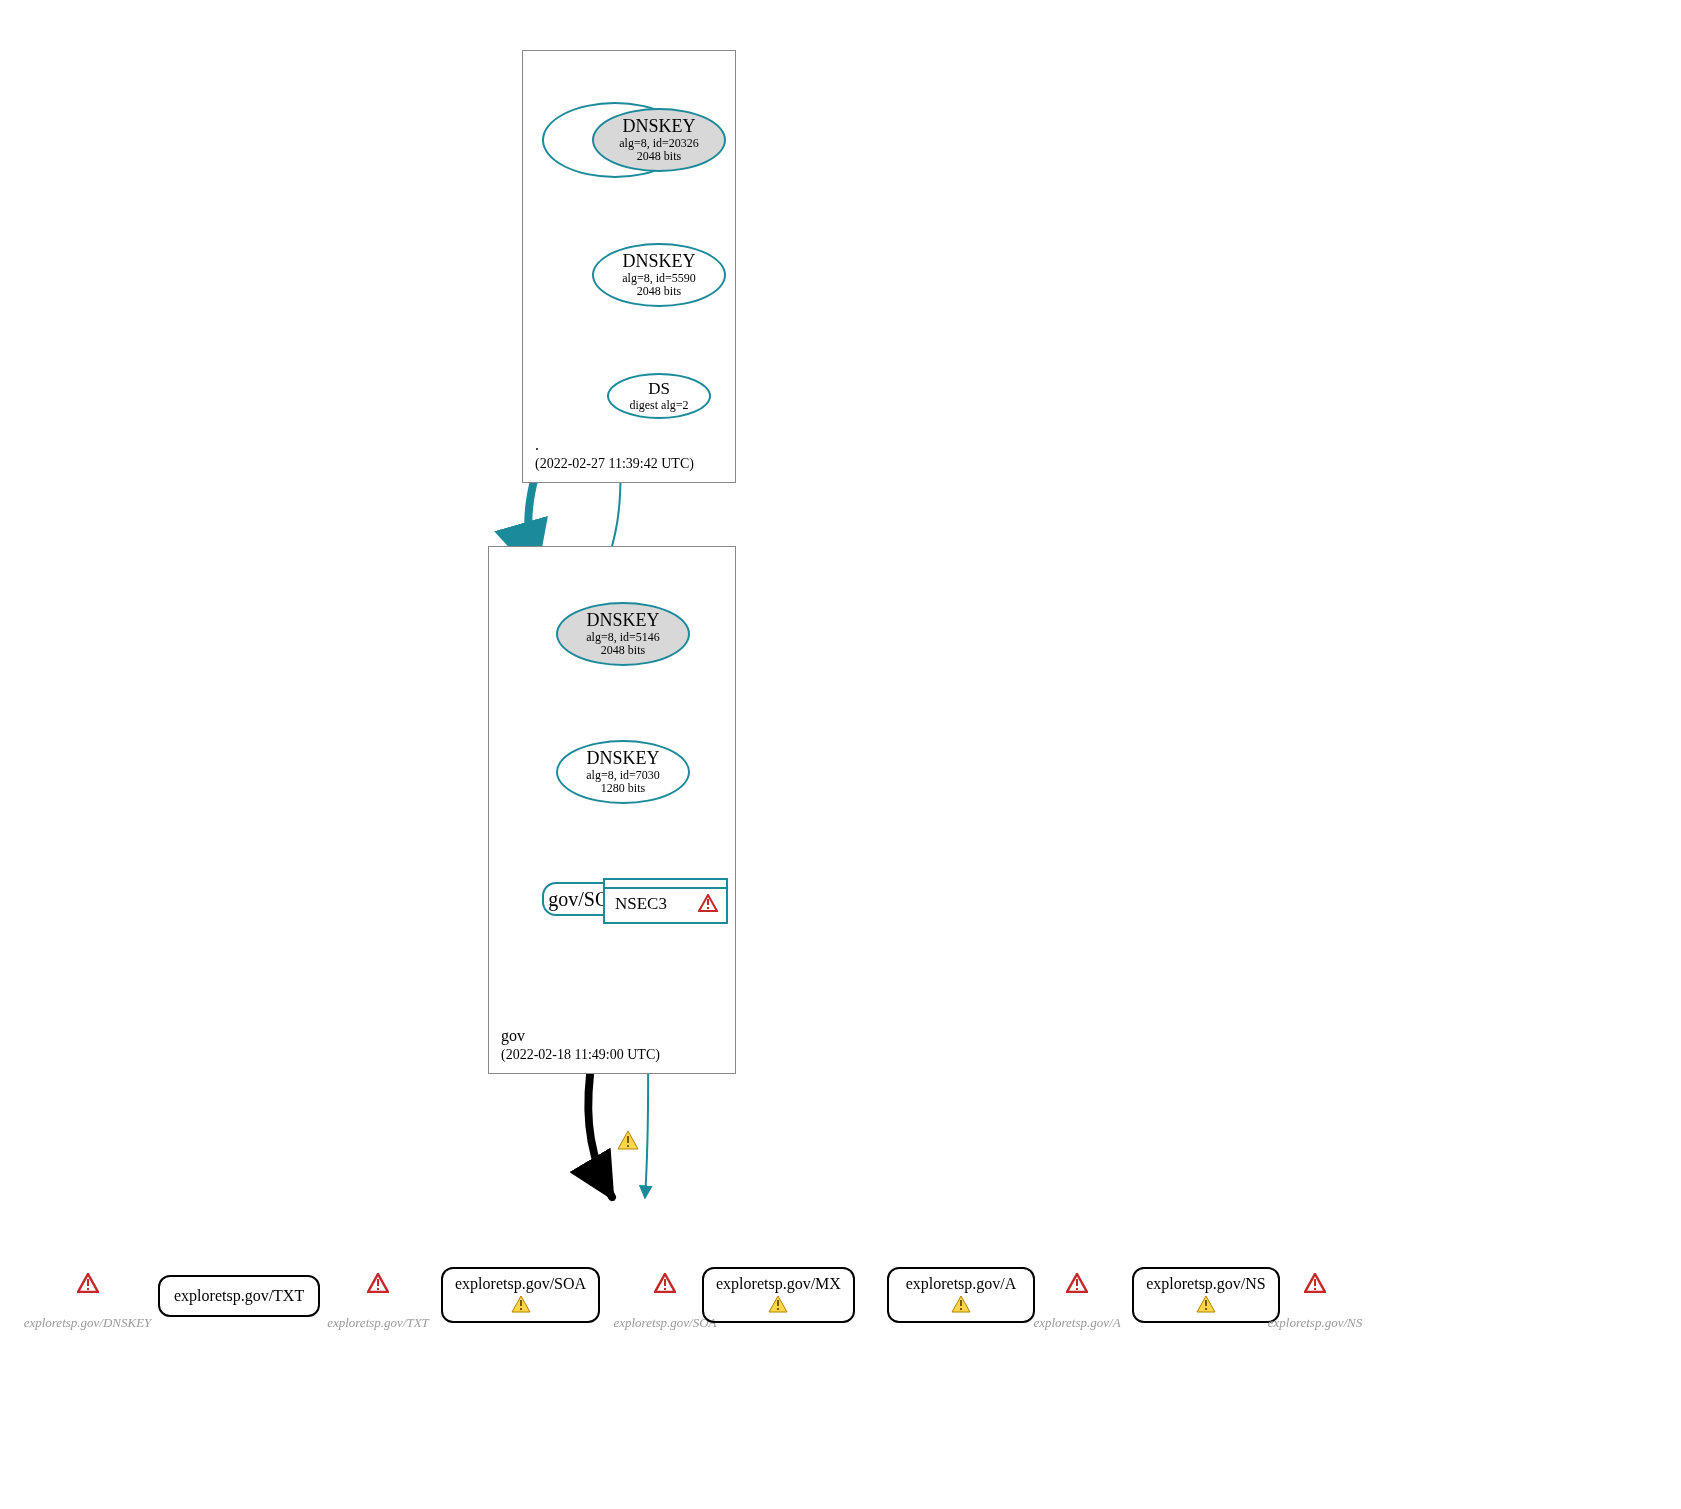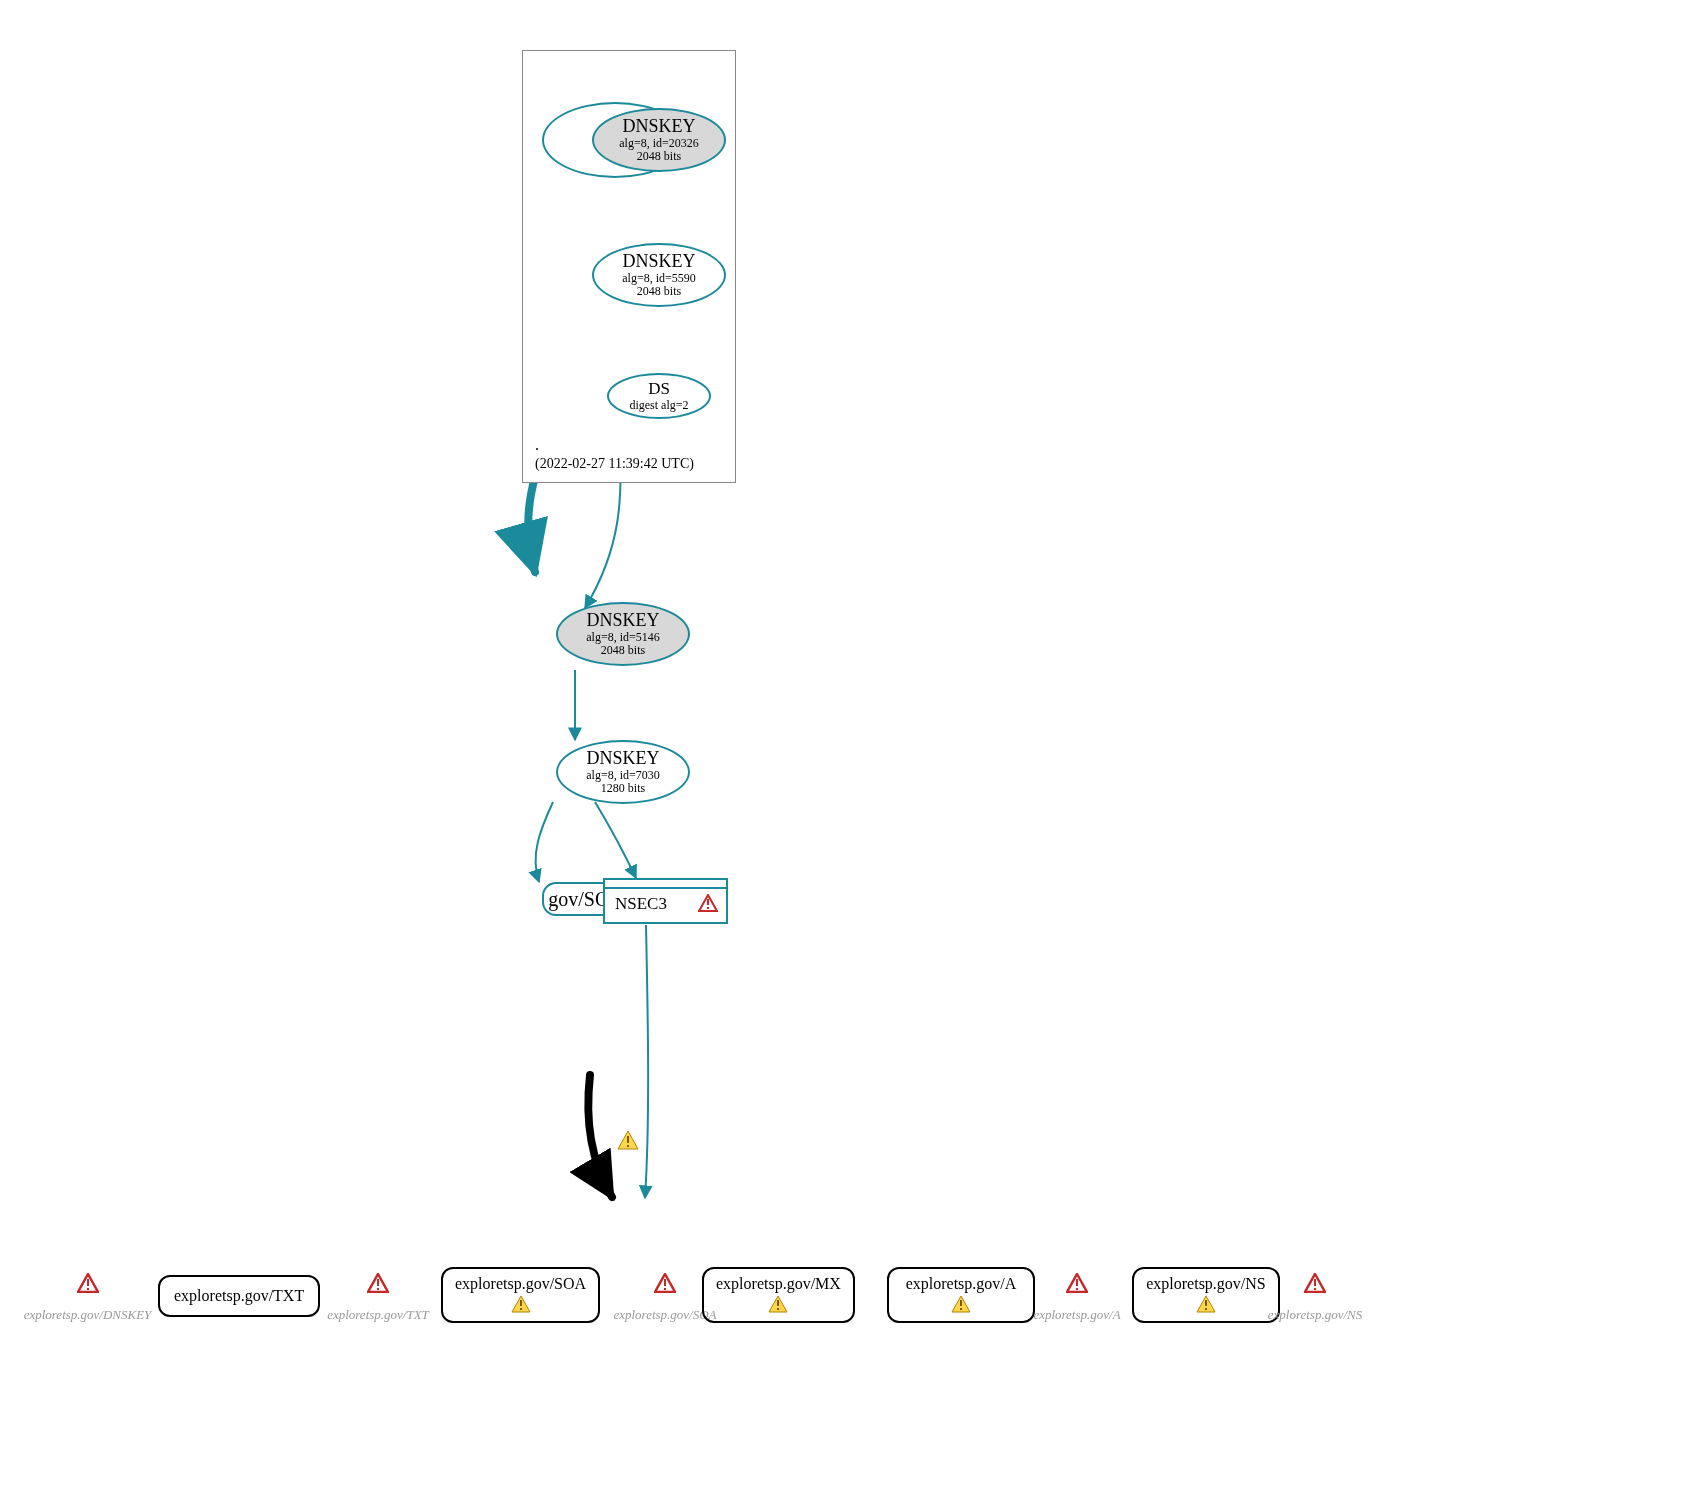--- a/index.html
+++ b/index.html
@@ -105,21 +105,21 @@
     padding:6px 12px 4px;
     display:inline-block;
     min-width:120px;
     font-size:16px;
   }
   .leaf .box .name { display:block; }
   .leaf .box .warn { margin-top:2px; }
   .leaf .gray-label {
     font-size:13px; font-style:italic; color:#9a9a9a; margin-top:4px;
   }
-  .leaf.gray-only .gray-label { margin-top:10px; }
+  .leaf.gray-only .gray-label { margin-top:18px; }
   
   svg.edges {
     position:absolute; left:0; top:0; width:1681px; height:1509px; pointer-events:none;
   }
   
   .icon {
     display:inline-block; vertical-align:middle;
   }
 </style>
 </head>
@@ -186,20 +186,26 @@
     <div class="title">DNSKEY</div>
     <div class="sub">alg=8, id=5590</div>
     <div class="sub">2048 bits</div>
   </div>
 
   <div class="node ellipse teal" style="left:563px; top:373px; width:104px; height:46px; background:#fff;">
     <div class="title" style="font-size:17px;">DS</div>
     <div class="sub">digest alg=2</div>
   </div>
 
+  <div class="zone" style="left:488px; top:546px; width:248px; height:528px;">
+    <div class="zone-label">
+      <div>gov</div>
+      <div class="ts">(2022-02-18 11:49:00 UTC)</div>
+    </div>
+  </div>
 
   <div class="node ellipse teal teal-fill" style="left:512px; top:602px; width:134px; height:64px;">
     <div class="title">DNSKEY</div>
     <div class="sub">alg=8, id=5146</div>
     <div class="sub">2048 bits</div>
   </div>
 
   <div class="node ellipse teal" style="left:512px; top:740px; width:134px; height:64px; background:#fff;">
     <div class="title">DNSKEY</div>
     <div class="sub">alg=8, id=7030</div>

